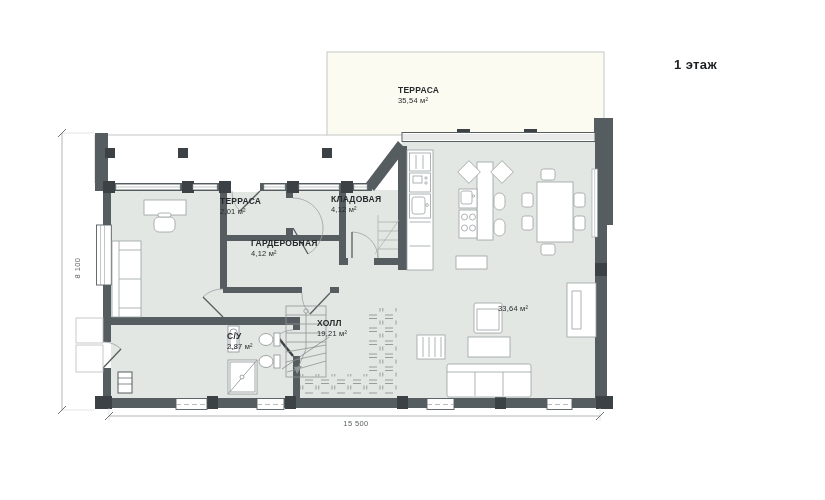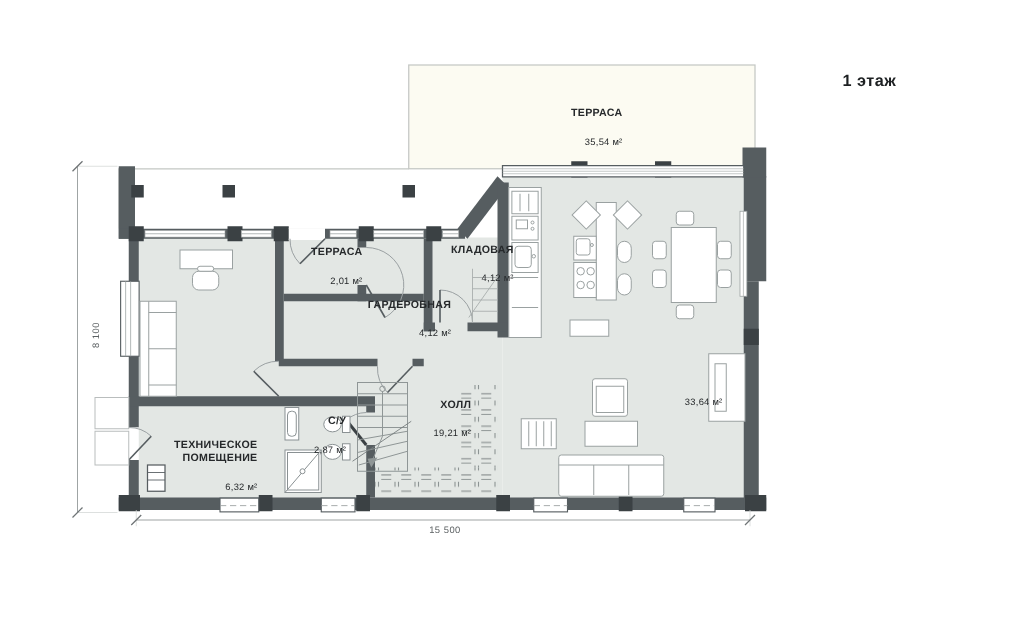--- a/index.html
+++ b/index.html
@@ -1,21 +1,21 @@
 <!DOCTYPE html>
 <html><head>
 <meta charset="utf-8">
 <style>
   html,body{margin:0;padding:0;background:#fff}
   .canvas{position:relative;width:825px;height:500px;background:#ffffff;
           font-family:"Liberation Sans",sans-serif;overflow:hidden}
   .canvas svg{position:absolute;left:0;top:0}
-  .room-lbl{position:absolute;transform:translateX(-50%);text-align:right;color:#26292b}
+  .room-lbl{position:absolute;transform:translateX(-50%);text-align:left;color:#26292b}
   .rname{font-size:8.5px;font-weight:700;letter-spacing:.25px;line-height:1.32}
-  .rarea{font-size:7.5px;font-weight:400;margin-top:13px;letter-spacing:.2px}
+  .rarea{font-size:7.5px;font-weight:400;margin-top:0;letter-spacing:.2px}
   .title{position:absolute;font-size:13px;font-weight:700;color:#1d2022;letter-spacing:.4px}
   .dim{position:absolute;font-size:7.5px;color:#5c6163;letter-spacing:.4px;white-space:nowrap}
   .dim-left{transform:translate(-50%,-50%) rotate(-90deg)}
   .dim-bottom{transform:translateX(-50%)}
 </style>
 </head>
 <body>
 
 <div class="canvas">
 
@@ -250,24 +250,20 @@
   <div class="rarea">4,12 м²</div>
 </div>
 <div class="room-lbl" style="left:347px;top:318px;width:60px">
   <div class="rname">ХОЛЛ</div>
   <div class="rarea">19,21 м²</div>
 </div>
 <div class="room-lbl" style="left:252px;top:331px;width:50px">
   <div class="rname">С/У</div>
   <div class="rarea">2,87 м²</div>
 </div>
-<div class="room-lbl" style="left:160px;top:350px;width:92px">
-  <div class="rname">ТЕХНИЧЕСКОЕ ПОМЕЩЕНИЕ</div>
-  <div class="rarea">6,32 м²</div>
-</div>
 <div class="room-lbl" style="left:538px;top:304px;width:80px">
   <div class="rarea">33,64 м²</div>
 </div>
 
 <div class="dim dim-left" style="left:77px;top:268px">8 100</div>
 <div class="dim dim-bottom" style="left:356px;top:419px">15 500</div>
 
 </div>
 
 </body></html>

